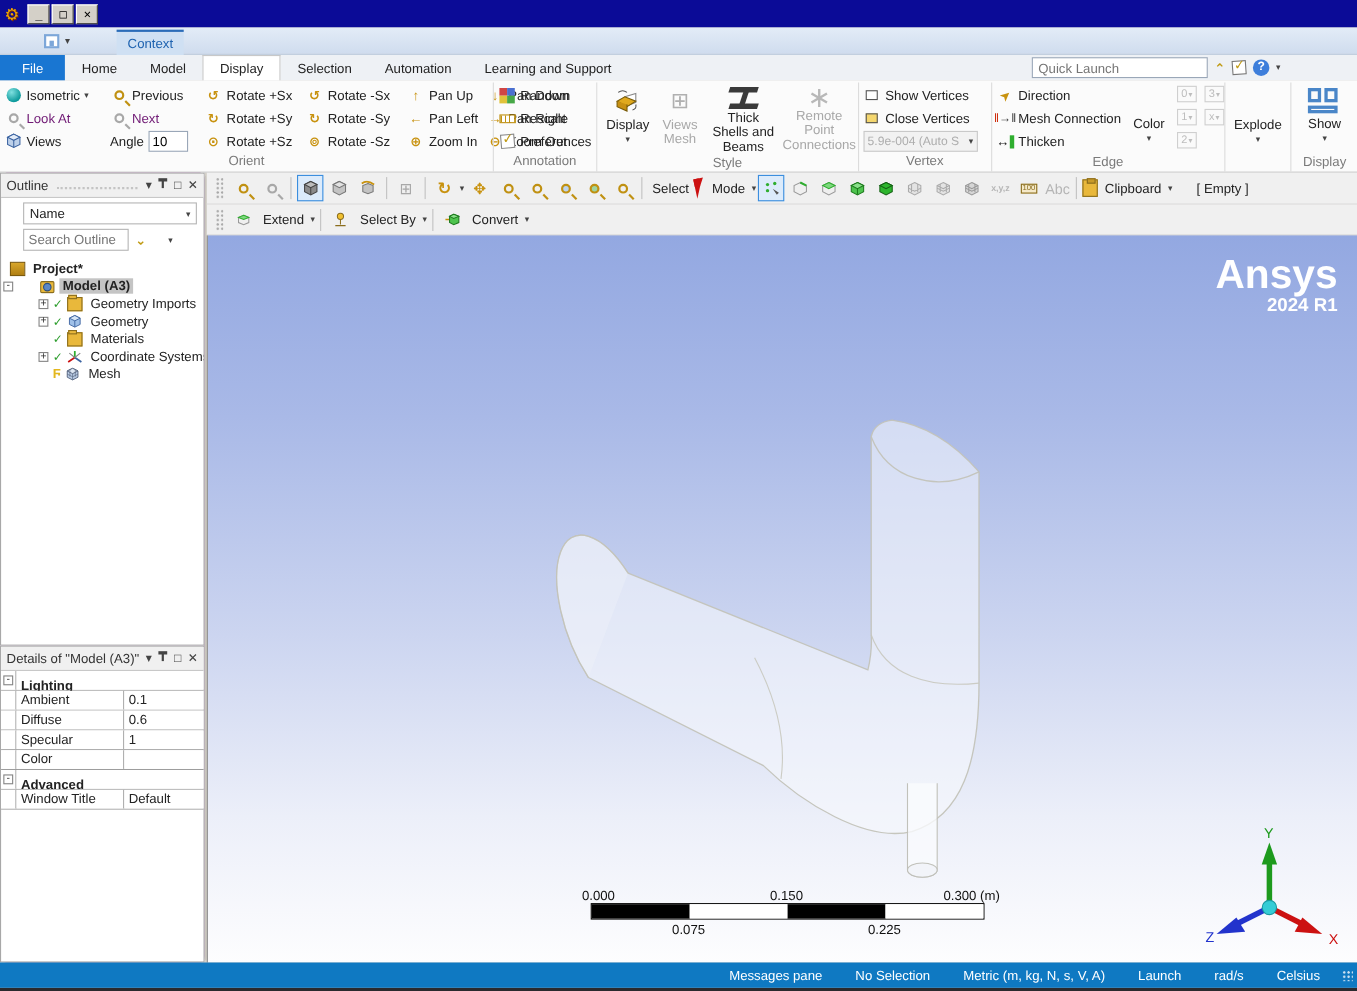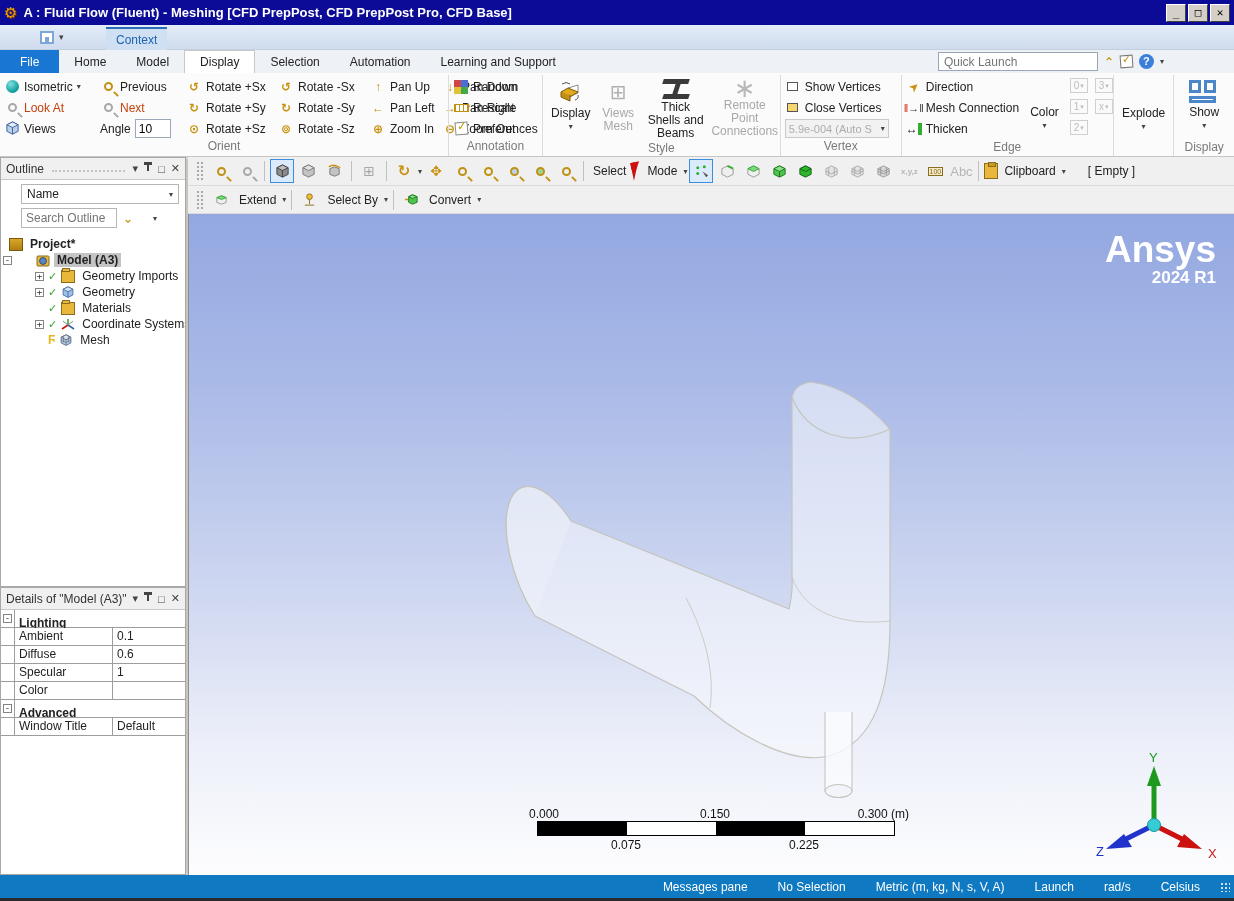--- a/index.html
+++ b/index.html
@@ -32,21 +32,21 @@
   .helpico { width:15px; height:15px; border-radius:50%; background:#3d7edb; color:#fff; font-weight:bold; font-size:11px; text-align:center; line-height:15px; }
   .tinychev { font-size:8px; color:#444; }
 
   
   .ribbon { height:84px; background:#fbfbfb; border-bottom:1px solid #c6c6c6; display:flex; flex:0 0 auto; padding-top:2px; }
   .rgroup { display:flex; flex-direction:column; padding:1px 4px 0 4px; position:relative; }
   .rgroup + .rgroup { border-left:1px solid #dcdcdc; }
   .rgl { text-align:center; color:#7a7a7a; font-size:12px; height:16px; line-height:15px; }
   .rgrid { display:grid; grid-template-rows:repeat(3,21px); grid-auto-flow:column; column-gap:10px; align-items:center; }
   .rbtn { display:flex; align-items:center; gap:4px; white-space:nowrap; color:#222; }
-  .rbtn.dis { color:#c2410c; }
+  .rbtn.dis { color:#701a75; }
   .ic { display:inline-flex; width:16px; height:16px; align-items:center; justify-content:center; flex:0 0 auto; }
   .sphere { width:13px; height:13px; border-radius:50%; background:radial-gradient(circle at 35% 30%, #7fe0e0, #0e9a9c 70%); }
   .mag { width:9px; height:9px; border:2px solid #c09112; border-radius:50%; position:relative; }
   .mag::after { content:""; position:absolute; width:6px; height:2px; background:#c09112; transform:rotate(45deg); left:7px; top:9px; }
   .mag.gray { border-color:#a8a8a8; } .mag.gray::after { background:#a8a8a8; } .goldb { color:#c8920f; font-weight:bold; }
   .grayic { color:#a8a8a8; }
   .angle-in { width:36px; height:19px; border:1px solid #9aa7b8; background:#fff; padding:0 3px; font-size:12px; }
   .bigbtn { display:flex; flex-direction:column; align-items:center; justify-content:flex-start; text-align:center; line-height:13px; padding:1px 3px; color:#222; }
   .bigbtn.dis { color:#a8a8a8; }
   .cubesvg { width:26px; height:24px; }
@@ -144,21 +144,20 @@
   .bottomstrip { height:3px; background:#2a2a2e; flex:0 0 auto; }
   .statuswrap { position:relative; }
 </style>
 </head>
 <body>
 
 <div class="app">
 
   <div class="titlebar">
     <span class="gear">⚙</span>
-    <span class="title">A : Fluid Flow (Fluent) - Meshing [CFD PrepPost, CFD PrepPost Pro, CFD Base]</span>
     <span class="winbtn">_</span>
     <span class="winbtn">□</span>
     <span class="winbtn">✕</span>
   </div>
 
   <div class="qatrow">
     <span class="saveico"></span>
     <span class="qat-chev">▾</span>
     <div class="contexttab">Context</div>
   </div>

